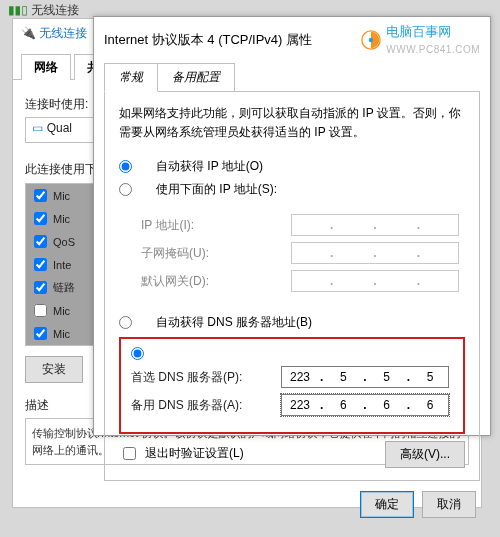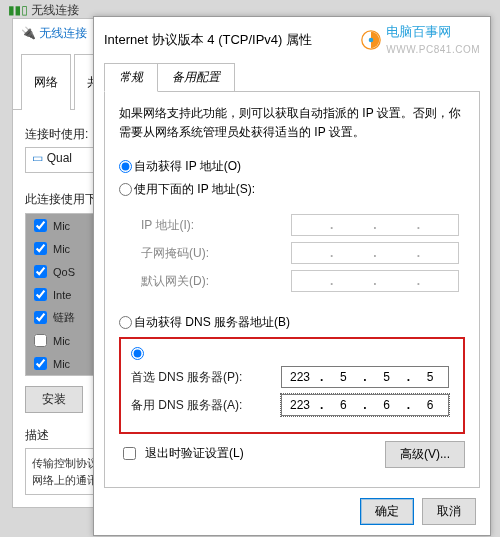--- a/index.html
+++ b/index.html
@@ -20,37 +20,37 @@
     font-size: 12px; color: #333;
   }
   .bg-title .signal { color: #2a8c2a; }
   .bg-win {
     position: absolute; top: 18px; left: 12px; width: 470px; height: 490px;
     background: #fff; border: 1px solid #bfbfbf;
   }
   .bg-win .hdr { padding: 6px 8px; color: #1472c8; }
   .bg-tabs { margin: 6px 0 0 8px; }
   .bg-tabs span {
-    display: inline-block; padding: 19px 12px; background:#fff;
-    border:1px solid #c0c0c0; border-bottom:none; font-size:12px;
+    display: inline-block; padding: 4px 12px; background:#fff;
+    border:1px solid #c0c0c0; border-bottom:none; font-size:12px;font-weight:bold;
   }
   .bg-tabstrip { border-top:1px solid #c0c0c0; margin-top:-1px; }
   .bg-section { padding: 8px 12px; font-size: 12px; color:#222; }
   .bg-lbl { margin: 8px 0 4px 0; }
   .bg-box { border:1px solid #c0c0c0; height:26px; width:340px; background:#fff; padding:3px 6px; }
   .bg-cklist { border:1px solid #c0c0c0; width:70px; background:#a3a3a3; margin-top:5px; }
   .bg-cklist .row { padding:2px 4px; display:flex; align-items:center; gap:3px; font-size:11px; white-space:nowrap; overflow:hidden; }
   .bg-btn { display:inline-block; border:1px solid #adadad; background:#e1e1e1; padding:4px 16px; margin-right:6px; }
   .bg-desc-box{border:1px solid #c0c0c0; padding:6px; font-size:11px; color:#333;}
 
   
   .dialog {
     position: absolute;
     top: 16px; left: 93px;
-    width: 398px; height: 520px;
+    width: 398px; height: 420px;
     background: #fff;
     border: 1px solid #9a9a9a;
     box-shadow: 0 0 6px rgba(0,0,0,.25);
     display: flex; flex-direction: column;
   }
   .titlebar {
     display:flex; align-items:center; justify-content:space-between;
     padding: 6px 10px;
     font-size: 13px;
   }
@@ -73,21 +73,21 @@
   .tab.active { border-bottom:1px solid #fff; z-index:2; }
   .tab + .tab { margin-left:-1px; }
   .tabpanel {
     margin: 0 10px;
     border:1px solid #c0c0c0;
     flex:1;
     padding: 12px 14px;
     position:relative;
   }
   .info { line-height:1.6; margin-bottom:16px; }
-  .radio-row { display:flex; align-items:center; gap:2px; margin:6px 0; }
+  .radio-row { display:flex; align-items:center; gap:24px; margin:6px 0; }
   .radio-row input { margin:0; }
   .indent-group {
     border:1px solid #d0d0d0;
     border-top:1px solid #d0d0d0;
     padding: 10px 12px 12px 12px;
     margin: 2px 0 10px 0;
   }
   .indent-group.no-border { border:none; padding:4px 12px 6px 22px; }
   .field-row { display:flex; align-items:center; margin:6px 0; }
   .field-row label { flex:0 0 150px; color:#222; }

